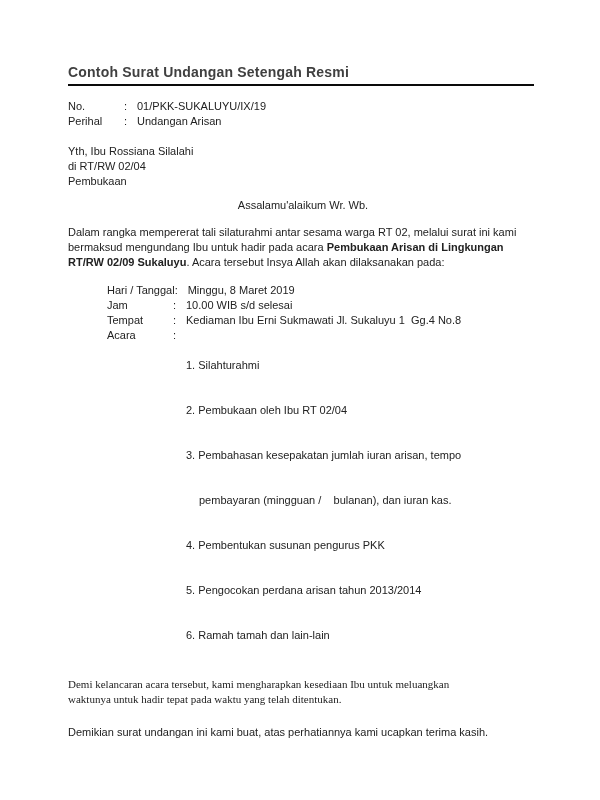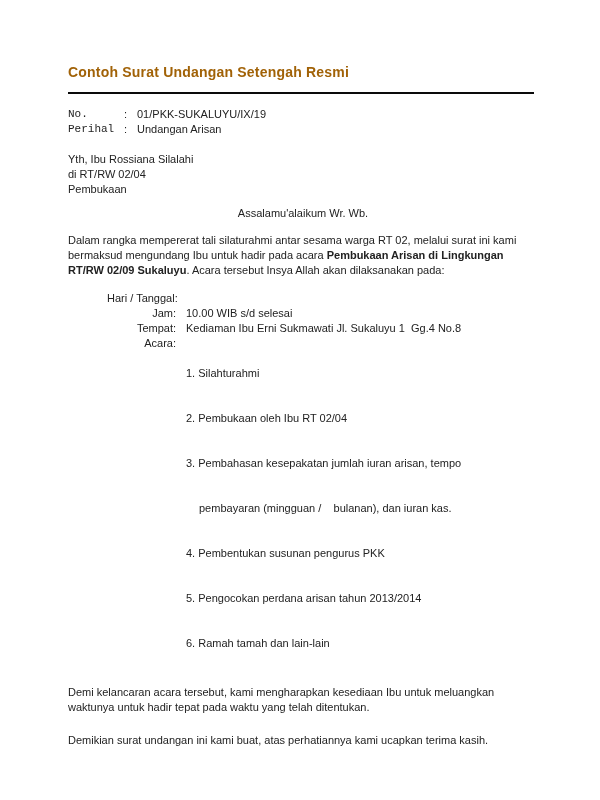--- a/index.html
+++ b/index.html
@@ -18,43 +18,43 @@
     top: 64px;
     width: 470px;
     font-size: 11px;
     line-height: 15px;
   }
   .letter-title {
     margin: 0;
     font-size: 14px;
     line-height: 16px;
     font-weight: bold;
-    color: #a16207;
+    color: #404040;
     letter-spacing: 0.2px;
-    padding-bottom: 12px;
+    padding-bottom: 4px;
     border-bottom: 2px solid #0a0a0a;
     width: 466px;
   }
   .meta { margin-top: 13px; }
   .meta-row { display: flex; }
-  .meta-label { flex: 0 0 56px; font-family: Liberation Mono, monospace; }
+  .meta-label { flex: 0 0 56px; }
   .meta-colon { flex: 0 0 13px; }
   .meta-value { flex: 1; white-space: pre; }
   .recipient { margin-top: 15px; }
   .salutation { margin-top: 9px; text-align: center; }
   .opening { margin-top: 12px; }
   .opening .pline { white-space: pre; }
   .details { margin-top: 13px; margin-left: 39px; }
   .detail-row { display: flex; }
-  .detail-label { flex: 0 0 66px; white-space: pre; text-align: right; }
+  .detail-label { flex: 0 0 66px; white-space: pre; }
   .detail-colon { flex: 0 0 13px; }
   .detail-value { flex: 1; white-space: pre; }
   .agenda-line { white-space: pre; }
   .agenda-line.cont { margin-left: 13px; }
-  .closing1 { margin-top: 4px; }
+  .closing1 { margin-top: 4px; font-family: Liberation Serif, serif; }
   .closing1 div, .closing2, .recipient div { white-space: pre; }
   .closing2 { margin-top: 18px; }
 </style>
 </head>
 <body>
 
 <div class="page">
   <div class="content">
 
     <h1 class="letter-title">Contoh Surat Undangan Setengah Resmi</h1>
@@ -83,20 +83,21 @@
     <div class="opening">
       <div class="pline"><span>Dalam rangka mempererat tali silaturahmi antar sesama warga RT 02, melalui surat ini kami</span></div>
       <div class="pline"><span>bermaksud mengundang Ibu untuk hadir pada acara </span><span style="font-weight: bold;">Pembukaan Arisan di Lingkungan</span></div>
       <div class="pline"><span style="font-weight: bold;">RT/RW 02/09 Sukaluyu</span><span>. Acara tersebut Insya Allah akan dilaksanakan pada:</span></div>
     </div>
 
     <div class="details">
       <div class="detail-row">
         <span class="detail-label">Hari / Tanggal</span>
         <span class="detail-colon">:</span>
+        <span class="detail-value">Minggu, 8 Maret 2019</span>
       </div>
       <div class="detail-row">
         <span class="detail-label">Jam</span>
         <span class="detail-colon">:</span>
         <span class="detail-value">10.00 WIB s/d selesai</span>
       </div>
       <div class="detail-row">
         <span class="detail-label">Tempat</span>
         <span class="detail-colon">:</span>
         <span class="detail-value">Kediaman Ibu Erni Sukmawati Jl. Sukaluyu 1  Gg.4 No.8</span>

